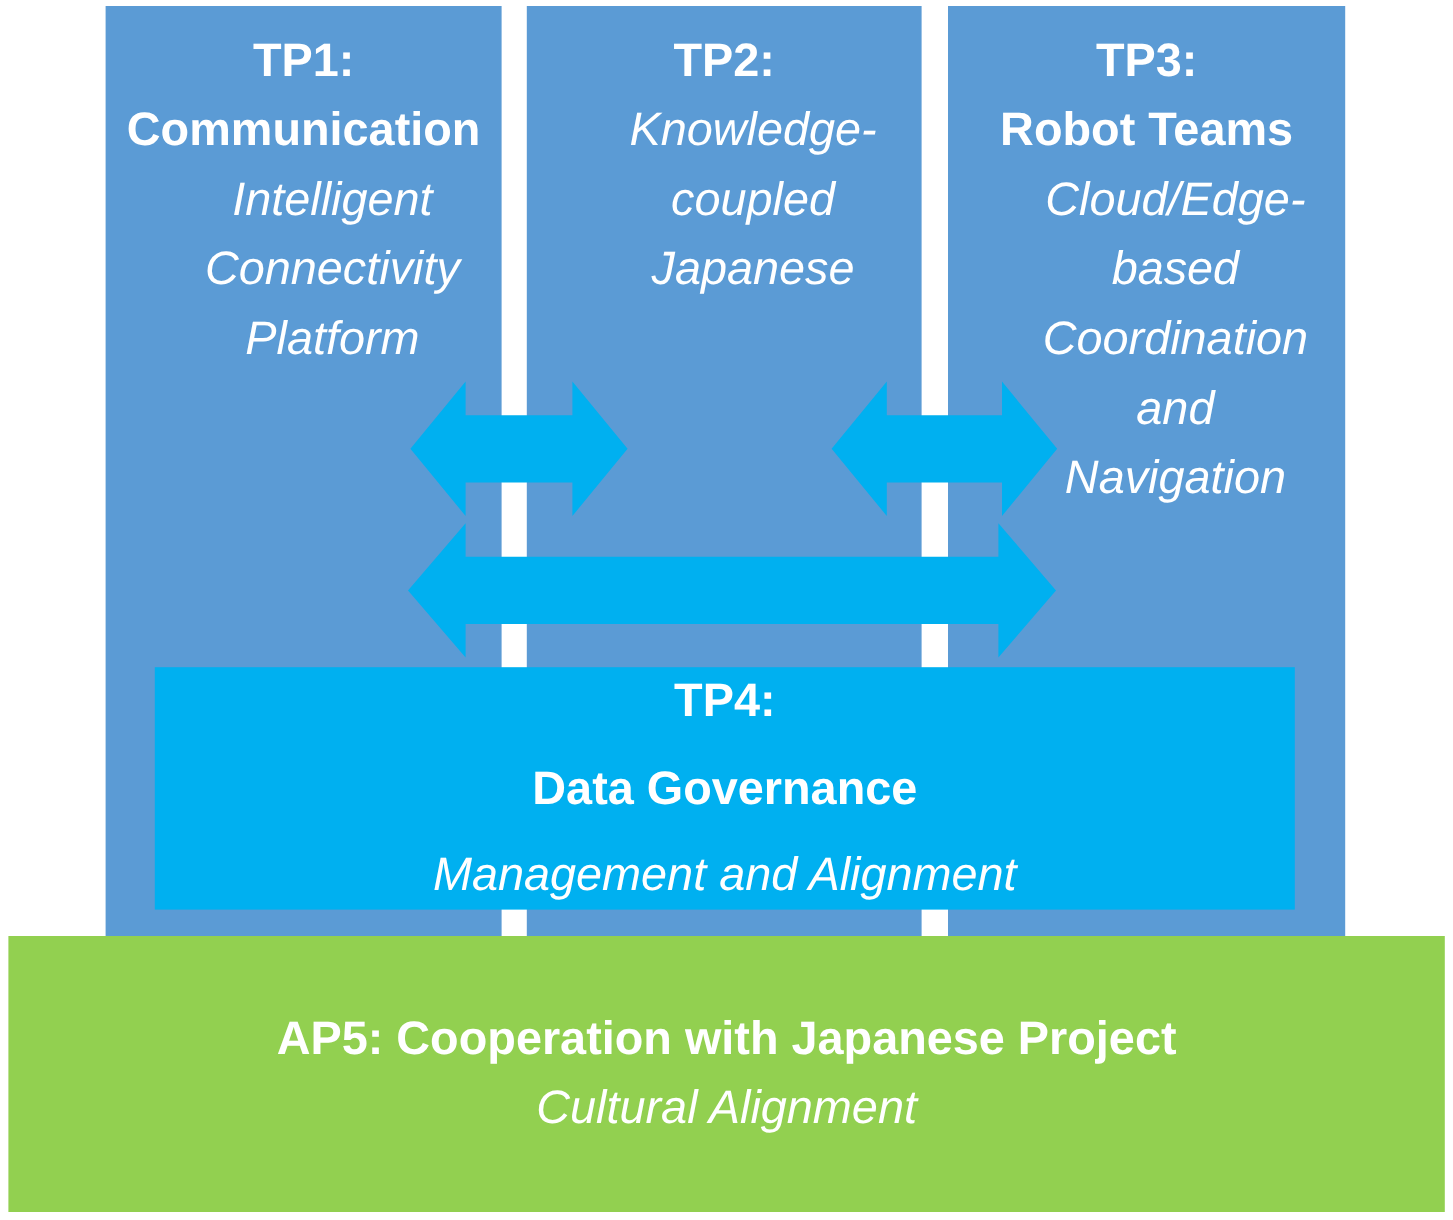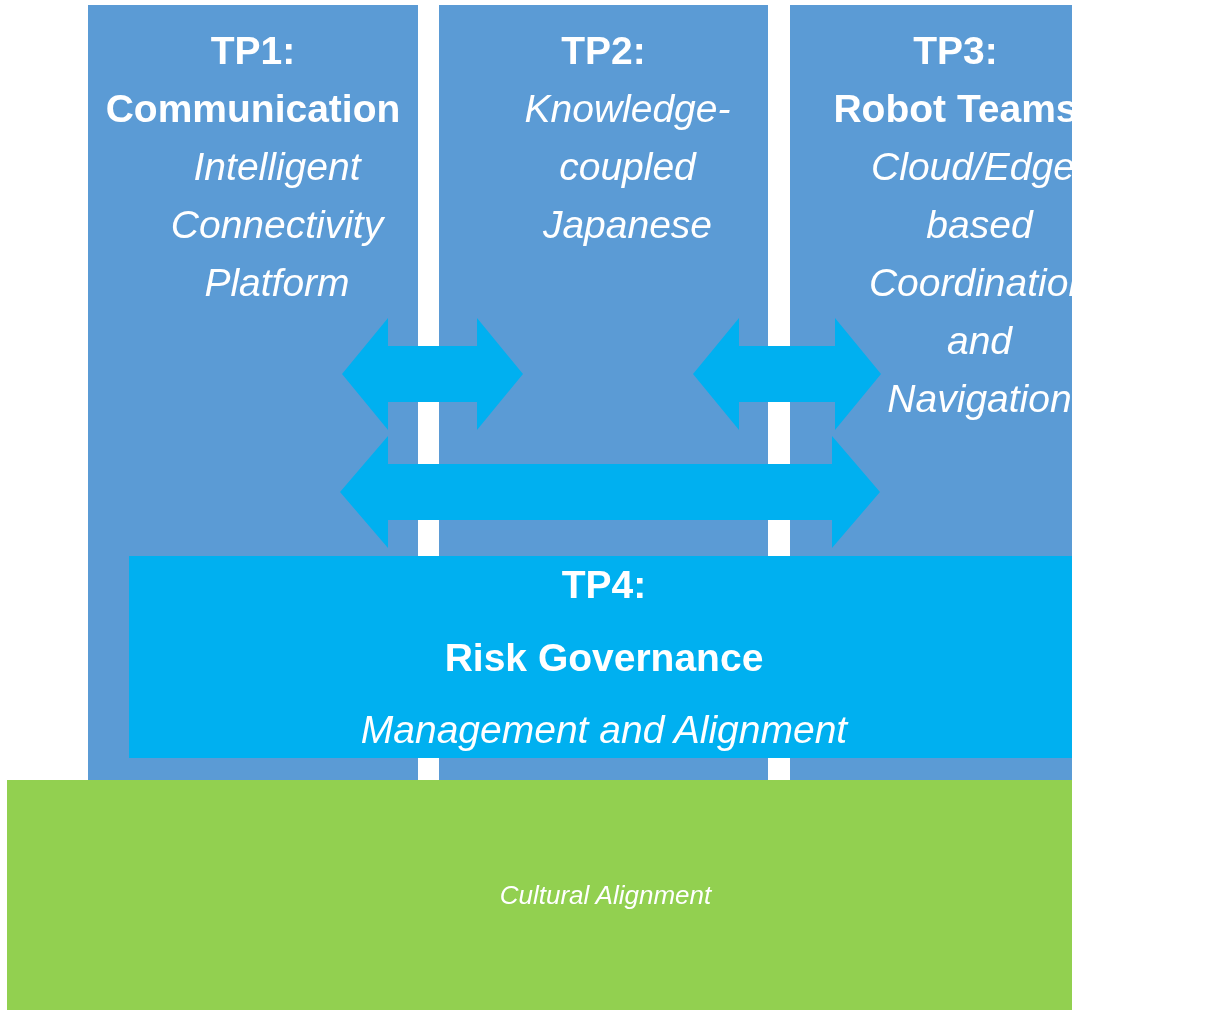--- a/index.html
+++ b/index.html
@@ -1,18 +1,18 @@
 <!DOCTYPE html>
 <html><head>
 <meta charset="utf-8">
 <style>
   html,body{margin:0;padding:0;background:#fff;}
   #canvas{
     position:relative;
-    width:1072px;height:1017px;
+    width:1211px;height:1017px;
     background:#ffffff;
     font-family:"Liberation Sans", sans-serif;
     overflow:hidden;
   }
   .column{
     position:absolute;
     top:5px;height:775px;
     background:#5B9BD5;
     color:#ffffff;
     text-align:center;
@@ -62,21 +62,21 @@
     left:7px;top:780px;
     width:1197px;height:230px;
     background:#92D050;
     color:#ffffff;
     display:flex;flex-direction:column;
     justify-content:center;
     text-align:center;
     z-index:3;
   }
   .ap5-title{font-weight:bold;font-size:39px;line-height:58px;}
-  .ap5-sub{font-style:italic;font-size:26px;line-height:58px;}
+  .ap5-sub{font-style:italic;font-size:39px;line-height:58px;}
 </style>
 </head>
 <body>
 
 <div id="canvas">
 
   <div class="column" id="col-tp1">
     <div class="col-title">TP1:</div>
     <div class="col-name">Communication</div>
     <div class="col-sub">Intelligent
@@ -103,21 +103,22 @@
 
     <polygon fill="#00B0F0" points="342,374 388,318 388,346 477,346 477,318 523,374 477,430 477,402 388,402 388,430"></polygon>
 
     <polygon fill="#00B0F0" points="693,374 739,318 739,346 835,346 835,318 881,374 835,430 835,402 739,402 739,430"></polygon>
 
     <polygon fill="#00B0F0" points="340,492 388,436 388,464 832,464 832,436 880,492 832,548 832,520 388,520 388,548"></polygon>
   </svg>
 
   <div id="tp4-bar">
     <div class="tp4-title">TP4:</div>
-    <div class="tp4-name">Risk Governance</div>
+    <div class="tp4-name">Data Governance</div>
     <div class="tp4-sub">Management and Alignment</div>
   </div>
 
   <div id="ap5-bar">
+    <div class="ap5-title">AP5: Cooperation with Japanese Project</div>
     <div class="ap5-sub">Cultural Alignment</div>
   </div>
 
 </div>
 
 </body></html>

